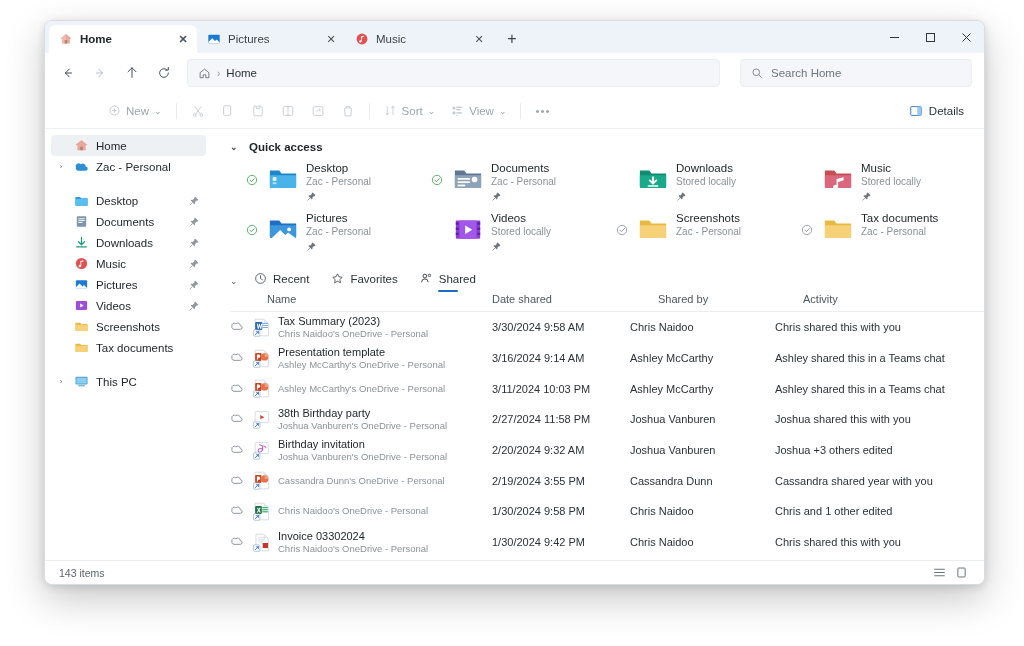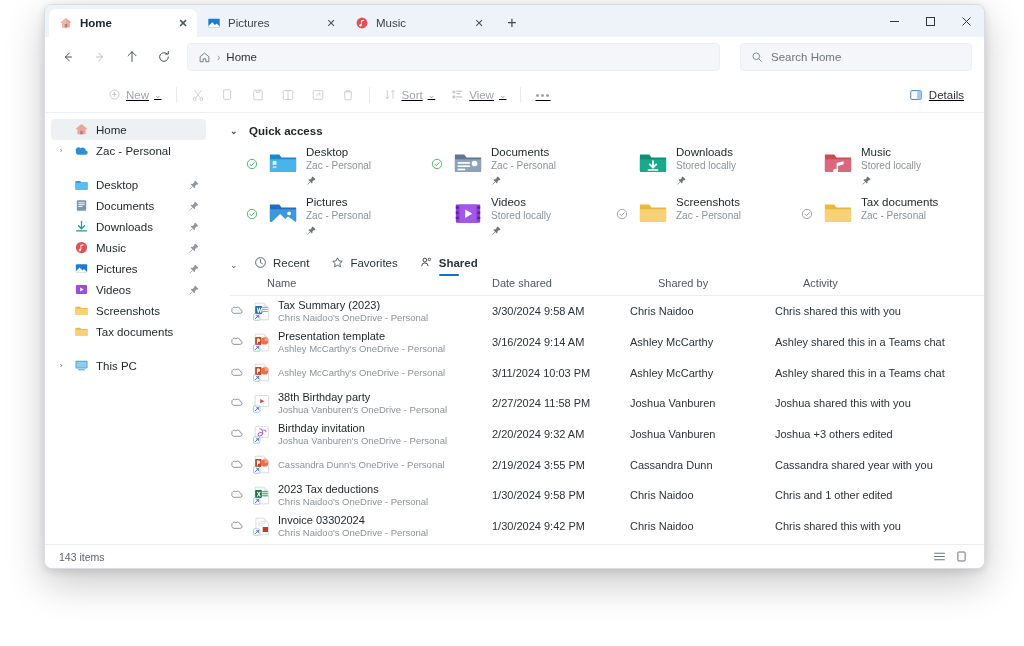--- a/index.html
+++ b/index.html
@@ -9,21 +9,21 @@
     background: #ffffff;
     overflow: hidden;
   }
   body {
     display: flex; align-items: center; justify-content: center;
   }
 
   
   .window {
     position: absolute;
-    left: 44px; top: 4px;
+    left: 44px; top: 20px;
     width: 941px; height: 565px;
     border-radius: 8px;
     background: #ffffff;
     box-shadow: 0 14px 38px rgba(0,0,0,.22), 0 2px 8px rgba(0,0,0,.12);
     overflow: hidden;
     display: flex; flex-direction: column;
     border: 1px solid #d8dde3;
   }
 
   
@@ -96,21 +96,20 @@
     display: flex; align-items: center; gap: 8px; padding: 0 10px;
     font-size: 11.5px; color: #6d757d;
   }
 
   
   .cmdbar {
     height: 36px; background: #ffffff;
     display: flex; align-items: center; gap: 2px;
     padding: 0 12px 0 56px; flex: none;
     border-bottom: 1px solid #eef1f4;
-    text-decoration: underline;
   }
   .cmd {
     height: 26px; border-radius: 4px;
     display: flex; align-items: center; gap: 5px;
     padding: 0 7px; font-size: 11.5px; color: #b9c0c7;
   }
   .cmd.lbl { color: #9ea6ad; }
   .cmdsep { width: 1px; height: 16px; background: #e8ecef; margin: 0 5px; }
   .cmd-spacer { flex: 1; }
   .details-btn {
@@ -175,21 +174,21 @@
   
   .view-tabs {
     display: flex; align-items: center; gap: 10px;
     margin: 16px 0 0 0;
   }
   .vt {
     display: flex; align-items: center; gap: 6px;
     font-size: 11.5px; color: #2b3238;
     padding: 3px 6px 7px 6px; position: relative;
   }
-  .vt.active { font-weight: bold; justify-content: center; }
+  .vt.active { font-weight: normal; justify-content: center; }
   .vt.active::after {
     content: ""; position: absolute; left: 50%; transform: translateX(-50%);
     bottom: 0; width: 20px; height: 2.5px; background: #1a6fc4; border-radius: 2px;
   }
 
   
   .tbl { margin-top: 1px; }
   .thead {
     display: flex; font-size: 11px; color: #4e575f;
     padding: 0 0 6px 0; border-bottom: 1px solid #eceff2;
@@ -906,21 +905,20 @@
                 <rect x="4" y="5" width="8.4" height="10" rx="1" fill="#1d7044"></rect>
                 <path d="M6 7.2h1.6l1 1.9 1-1.9h1.6l-1.8 3 1.9 3.1H9.7l-1.1-2-1.1 2H5.9l1.9-3.1z" fill="#ffffff"></path>
                 <rect x="13" y="6.4" width="7" height="1.5" fill="#3aa76d"></rect>
                 <rect x="13" y="9" width="7" height="1.5" fill="#3aa76d"></rect>
                 <rect x="13" y="11.6" width="7" height="1.5" fill="#3aa76d"></rect>
                 <rect x="2" y="15" width="8" height="8" rx="1.2" fill="#ffffff" stroke="#8aa8c9" stroke-width=".8"></rect>
                 <path d="M4 21.2 8 17.4M8 17.4H5.6M8 17.4v2.3" stroke="#2a6bb5" stroke-width="1" fill="none" stroke-linecap="round"></path>
               </svg>
           </div>
           <div class="r-name">
-            <div class="r-title">2023 Tax deductions</div>
             <div class="r-sub">Chris Naidoo's OneDrive - Personal</div>
           </div>
           <div class="r-date">1/30/2024 9:58 PM</div>
           <div class="r-by">Chris Naidoo</div>
           <div class="r-act">Chris and 1 other edited</div>
         </div>
 
         <div class="row">
           <div class="r-cloud">
             <svg width="14" height="14" viewBox="0 0 16 16">

